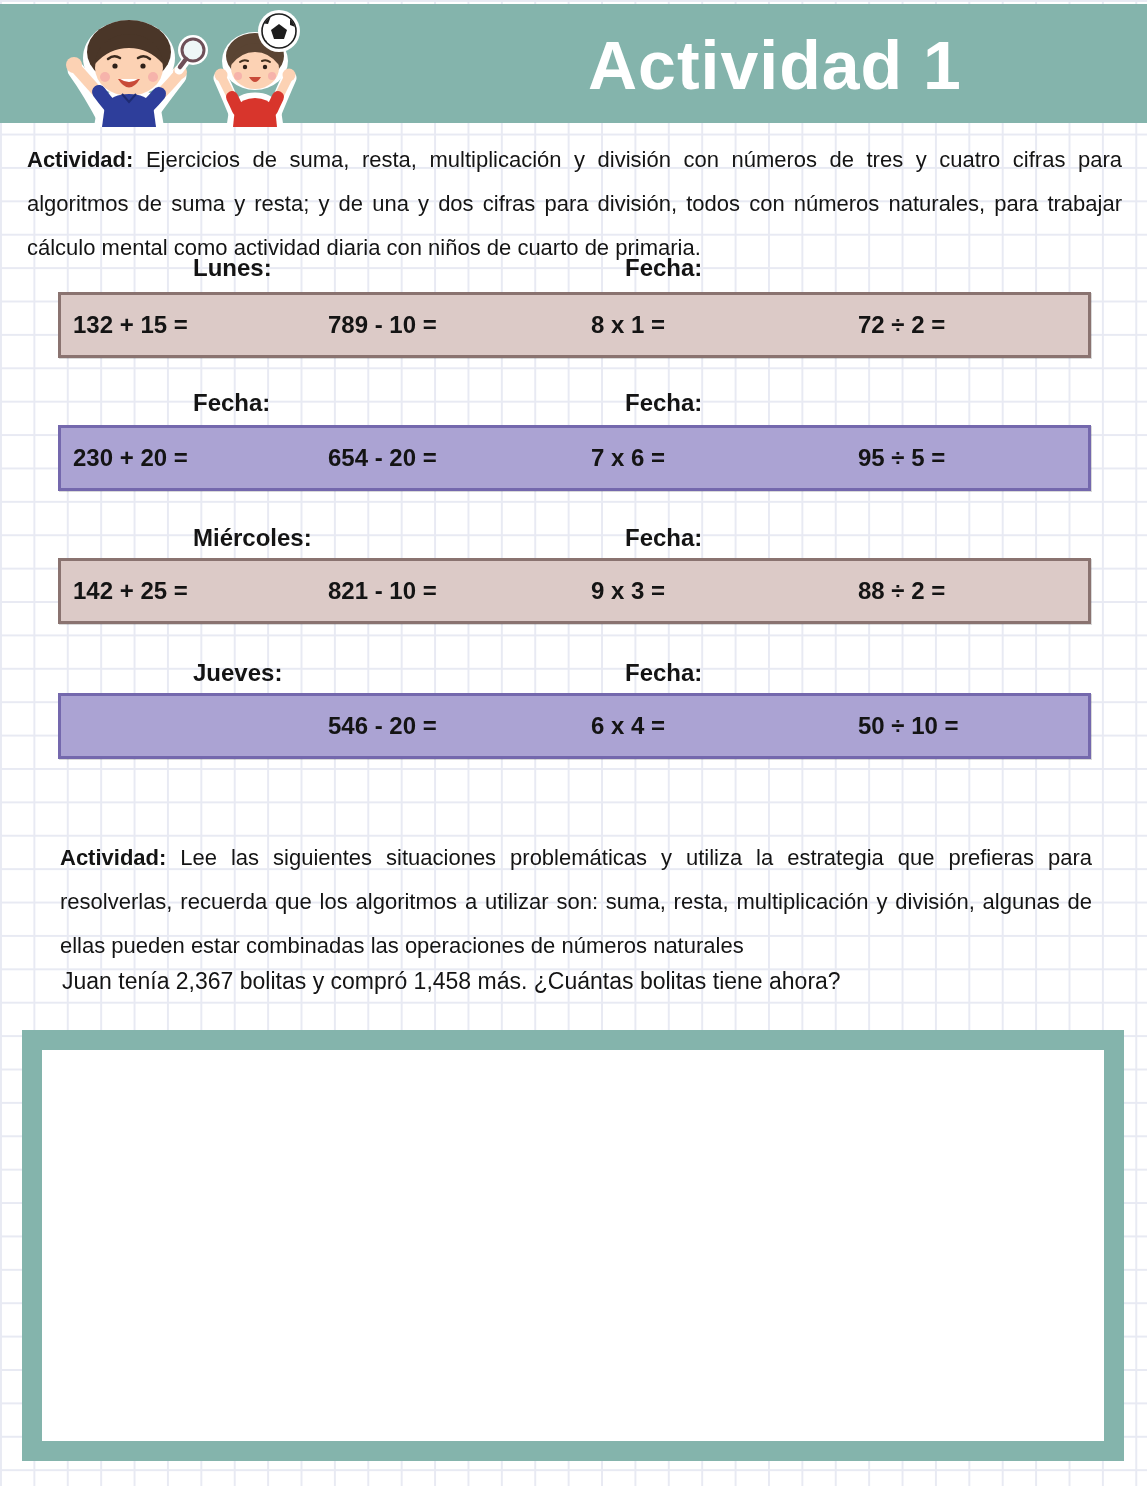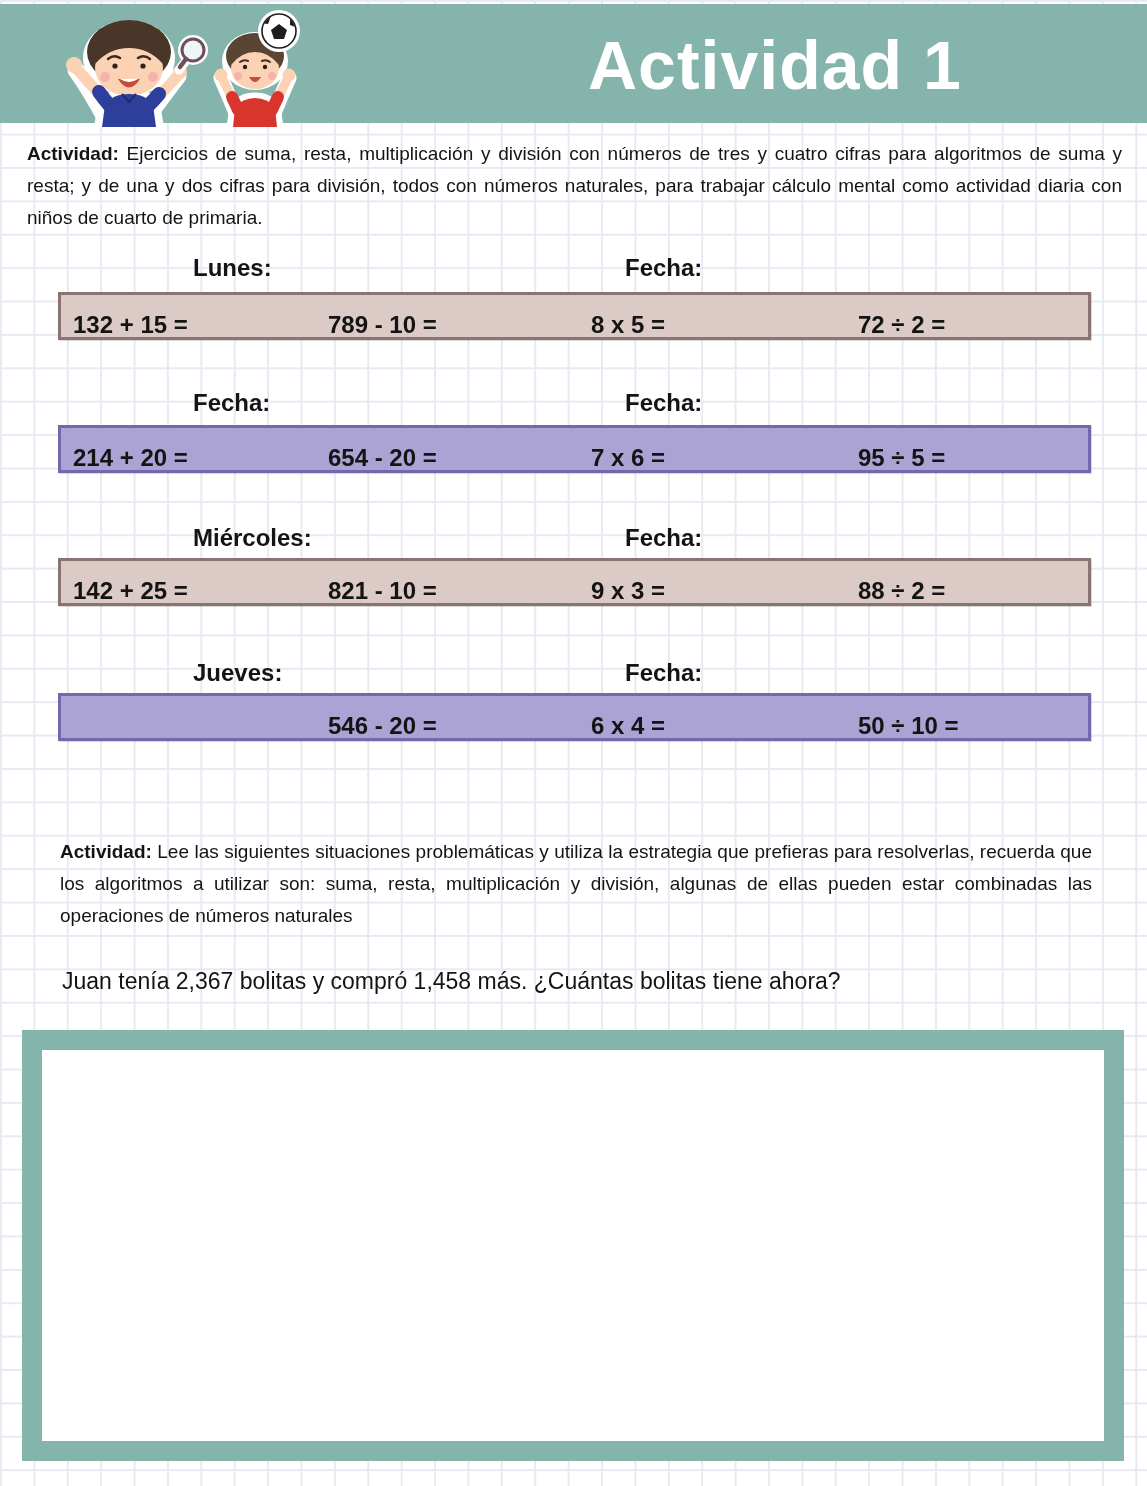--- a/index.html
+++ b/index.html
@@ -28,35 +28,35 @@
   }
   .header-title{
     position:absolute;left:588px;top:22px;
     font-size:68px;font-weight:bold;color:#fff;letter-spacing:1px;
     white-space:nowrap;
   }
   .kids{position:absolute;left:52px;top:2px;width:268px;height:121px;}
   
   .para{
     position:absolute;text-align:justify;
-    font-size:19px;line-height:32px;color:var(--text);
+    font-size:22px;line-height:44px;color:var(--text);
   }
   .para b{font-weight:bold;}
   .intro-para{left:27px;top:138px;width:1095px;}
   .second-para{left:60px;top:836px;width:1032px;}
   .problem-line{
     position:absolute;left:62px;top:966px;width:1040px;
     font-size:23px;line-height:30px;
   }
   
   .day-labels{position:absolute;left:0;width:1147px;height:30px;text-align:right;}
   .day-name{position:absolute;left:193px;font-size:24px;font-weight:bold;}
   .fecha{position:absolute;left:625px;font-size:24px;font-weight:bold;}
   .bar{
-    position:absolute;left:58px;width:1033px;height:48px;
+    position:absolute;left:58px;width:1033px;height:66px;
     border:3px solid;box-shadow:1px 1px 0 rgba(0,0,0,.15);
   }
   .bar-pink{background:var(--pink-fill);border-color:var(--pink-border);}
   .bar-purple{background:var(--purple-fill);border-color:var(--purple-border);}
   .op{
     position:absolute;top:0;height:60px;line-height:60px;
     font-size:24px;font-weight:bold;white-space:nowrap;
   }
   .op1{left:12px;}.op2{left:267px;}.op3{left:530px;}.op4{left:797px;}
   .labels-lunes{top:254px;}  .bar-lunes{top:292px;}
@@ -158,30 +158,30 @@
   <p class="para intro-para"><b>Actividad:</b>
     <span>Ejercicios de suma, resta, multiplicación y división con números de tres y cuatro cifras para algoritmos de suma y resta; y de una y dos cifras para división, todos con números naturales,  para trabajar cálculo mental como actividad diaria con niños de cuarto de primaria.</span></p>
 
   <div class="day-labels labels-lunes">
     <span class="day-name">Lunes:</span>
     <span class="fecha">Fecha:</span>
   </div>
   <div class="bar bar-pink bar-lunes">
     <span class="op op1">132 + 15 =</span>
     <span class="op op2">789 - 10 =</span>
-    <span class="op op3">8 x 5 =</span>
+    <span class="op op3">8 x 1 =</span>
     <span class="op op4">72 ÷ 2 =</span>
   </div>
 
   <div class="day-labels labels-martes">
     <span class="day-name">Fecha:</span>
     <span class="fecha">Fecha:</span>
   </div>
   <div class="bar bar-purple bar-martes">
-    <span class="op op1">214 + 20 =</span>
+    <span class="op op1">230 + 20 =</span>
     <span class="op op2">654 - 20 =</span>
     <span class="op op3">7 x 6 =</span>
     <span class="op op4">95 ÷ 5 =</span>
   </div>
 
   <div class="day-labels labels-miercoles">
     <span class="day-name">Miércoles:</span>
     <span class="fecha">Fecha:</span>
   </div>
   <div class="bar bar-pink bar-miercoles">

